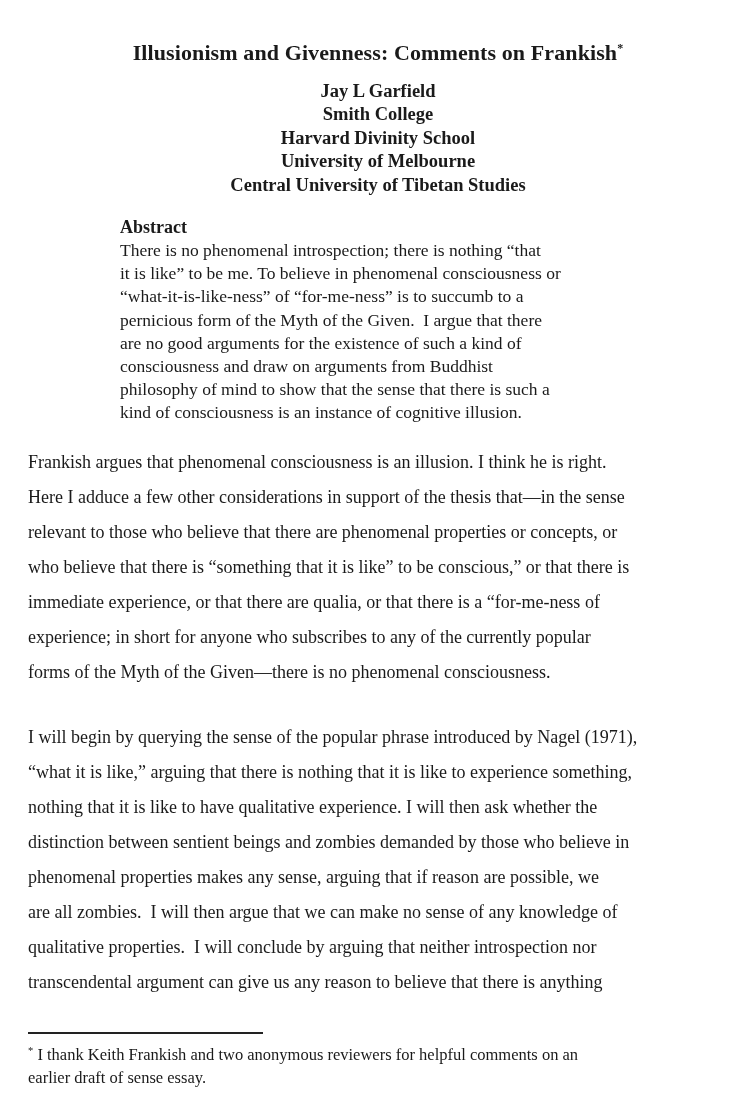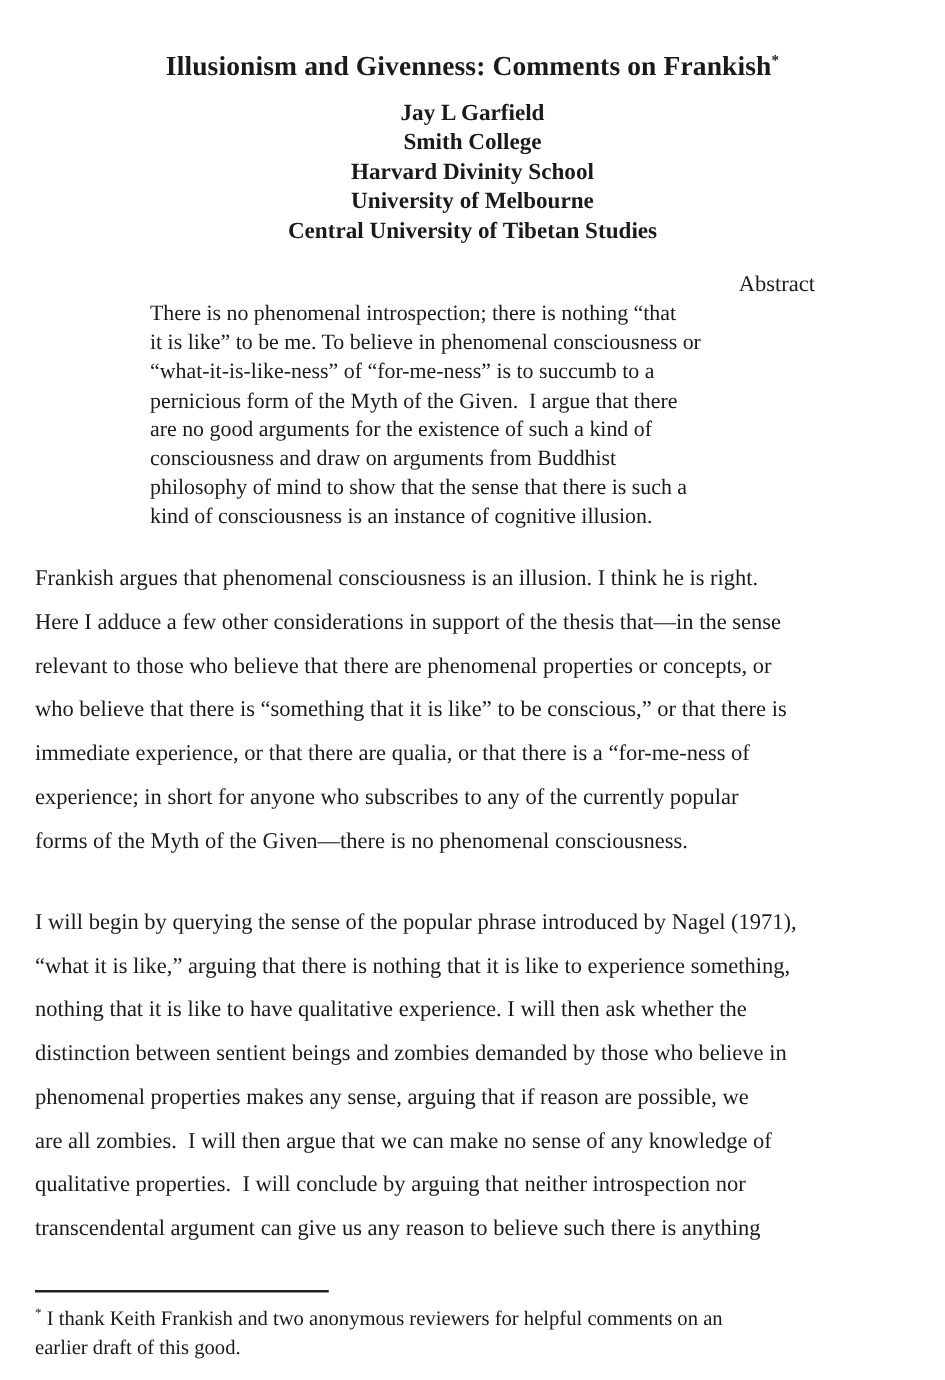--- a/index.html
+++ b/index.html
@@ -40,23 +40,23 @@
   .author-block .line {
     line-height: 23.4px;
   }
   .abstract {
     margin-top: 19px;
     margin-left: 92px;
     width: 532px;
   }
   .abstract-heading {
     margin: 0;
-    text-align: right;
+    text-align: left;
     font-size: 18px;
-    font-weight: 400;
+    font-weight: 700;
     line-height: 23px;
   }
   .abstract-lines {
     font-size: 17.5px;
   }
   .abstract-lines .line {
     line-height: 23.2px;
   }
   .body-text {
     margin-top: 20px;
@@ -133,24 +133,24 @@
         <div class="line">forms of the Myth of the Given—there is no phenomenal consciousness.</div>
       </div>
     <div class="para">
         <div class="line">I will begin by querying the sense of the popular phrase introduced by Nagel (1971),</div>
         <div class="line">“what it is like,” arguing that there is nothing that it is like to experience something,</div>
         <div class="line">nothing that it is like to have qualitative experience. I will then ask whether the</div>
         <div class="line">distinction between sentient beings and zombies demanded by those who believe in</div>
         <div class="line">phenomenal properties makes any sense, arguing that if reason are possible, we</div>
         <div class="line">are all zombies.  I will then argue that we can make no sense of any knowledge of</div>
         <div class="line">qualitative properties.  I will conclude by arguing that neither introspection nor</div>
-        <div class="line">transcendental argument can give us any reason to believe such there is anything</div>
+        <div class="line">transcendental argument can give us any reason to believe that there is anything</div>
       </div>
   </div>
 
   <hr class="footnote-separator">
 
   <div class="footnote">
     <div class="fn-line"><sup class="fn-sup">*</sup><span class="pre"> I thank Keith Frankish and two anonymous reviewers for helpful comments on an</span></div>
-    <div class="fn-line pre">earlier draft of this good.</div>
+    <div class="fn-line pre">earlier draft of sense essay.</div>
   </div>
 
 </div>
 
 </body></html>

